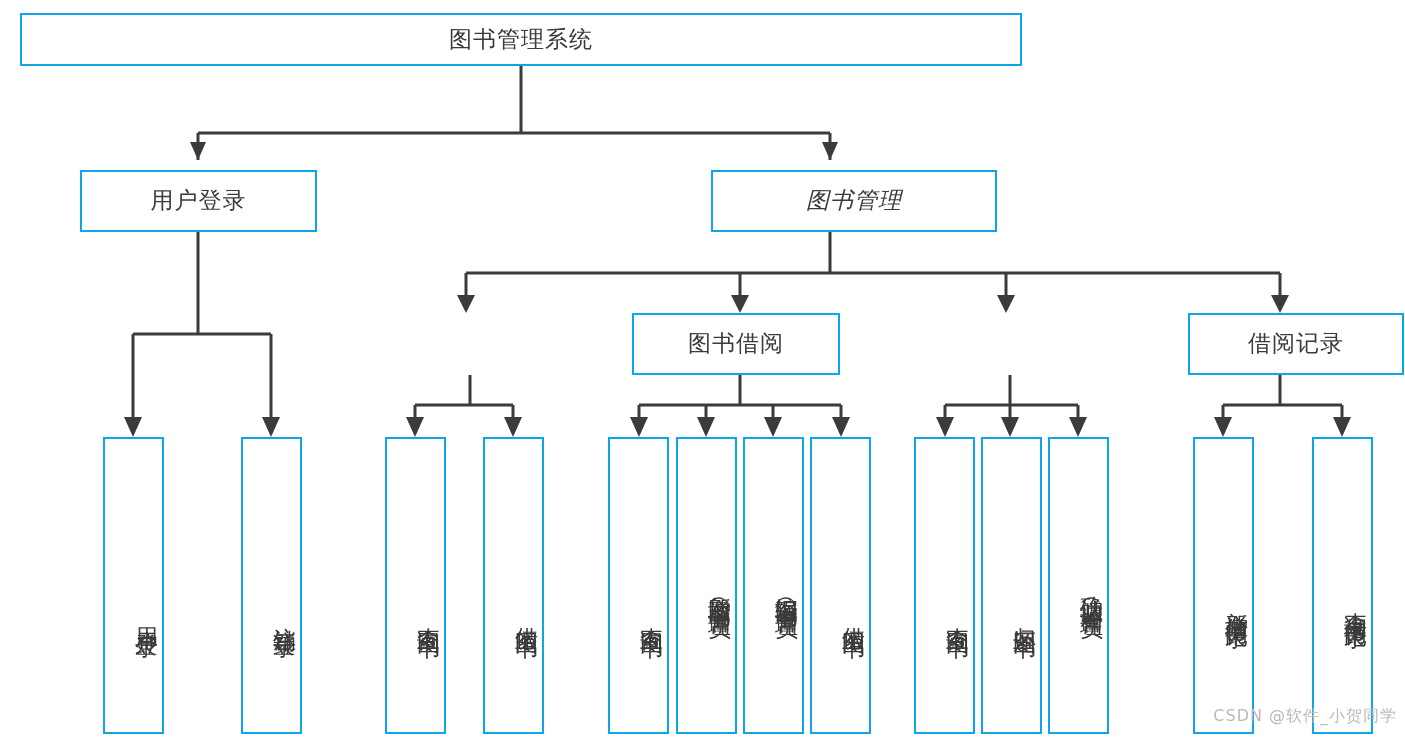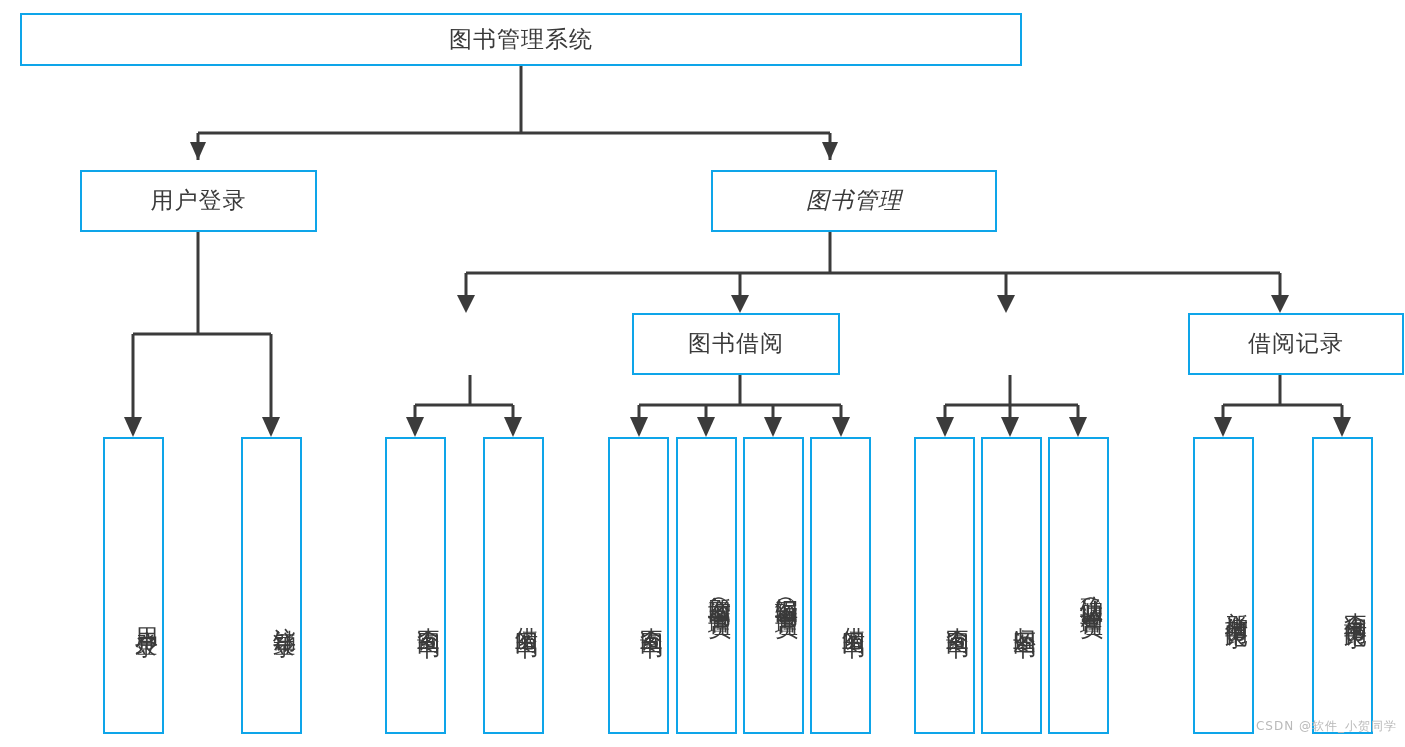--- a/index.html
+++ b/index.html
@@ -36,22 +36,22 @@
     align-items:flex-start;
     justify-content:center;
     padding-top:6px;
   }
   .node.vert.pad-lg{padding-top:58px;}
   .node.vert.pad-md{padding-top:34px;}
   .node.vert.pad-sm{padding-top:12px;}
   .watermark{
     position:absolute;
     right:8px;
-    bottom:12px;
-    font-size:12px;
+    bottom:20px;
+    font-size:16px;
     color:#b9b9b9;
     letter-spacing:1px;
     white-space:nowrap;
     pointer-events:none;
   }
   svg.links{position:absolute;left:0;top:0;width:1405px;height:747px;}
 </style>
 </head>
 <body>
 

